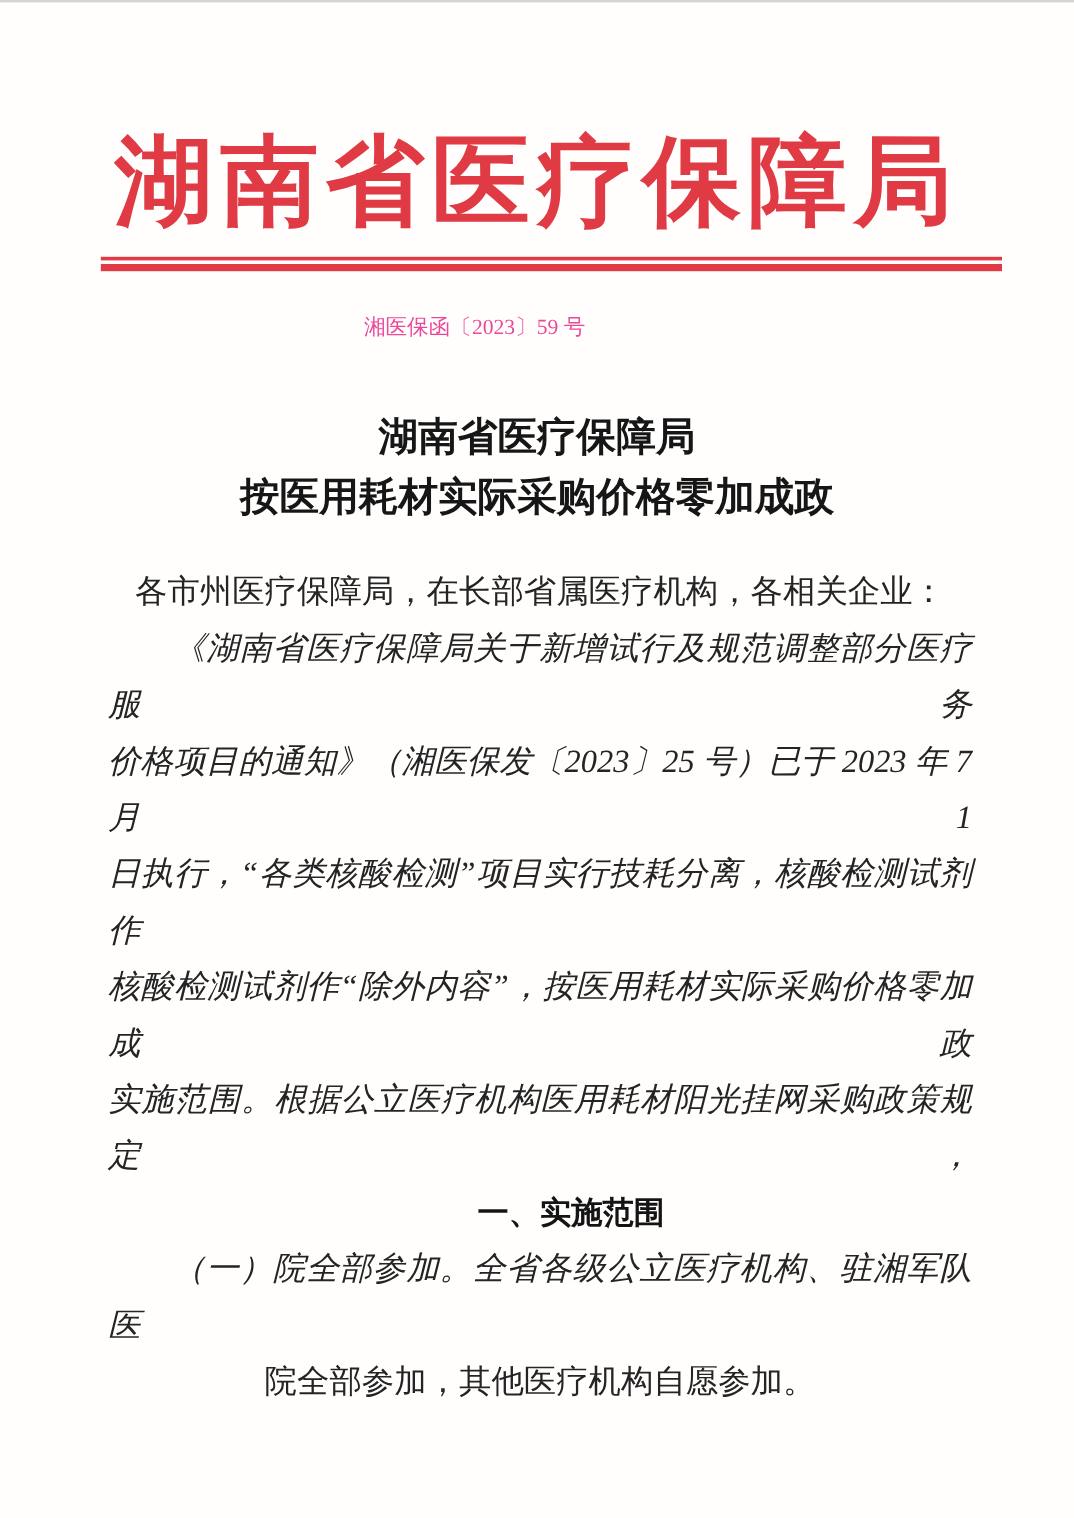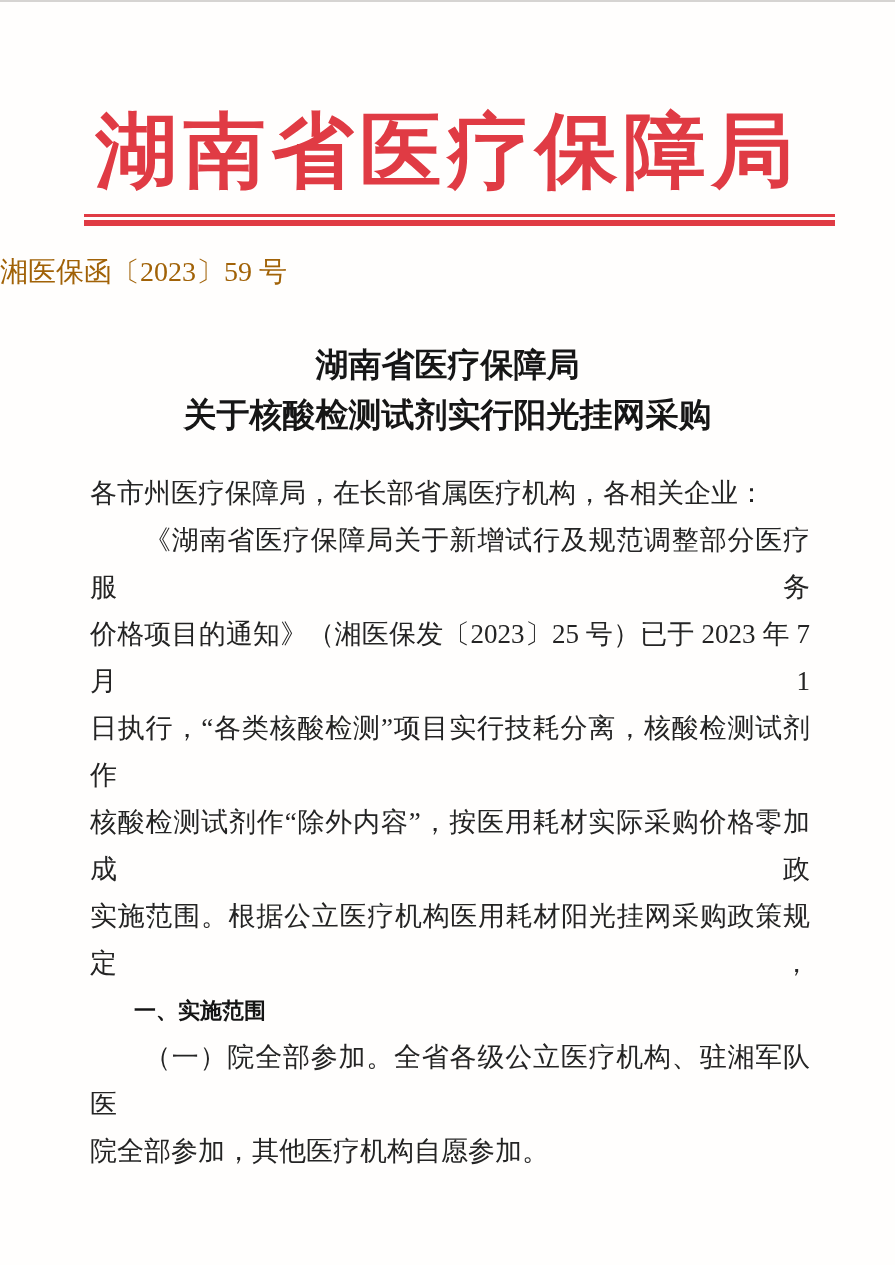--- a/index.html
+++ b/index.html
@@ -33,75 +33,77 @@
     height: 3px;
     background: var(--red, #e03b44);
   }
   .rule .thick {
     margin-top: 3px;
     height: 6px;
     background: var(--red, #e03b44);
   }
   .docnum {
     margin-top: 28px;
-    text-align: left;
+    text-align: center;
     padding-right: 104px;
-    font-size: 28px;
+    font-size: 18px;
     line-height: 36px;
-    color: #a16207;
+    color: #ec4899;
   }
   .title-block {
     margin-top: 50px;
     text-align: center;
     font-size: 33px;
     line-height: 50px;
     font-weight: bold;
     color: #161616;
   }
   .docbody {
     margin-top: 30px;
     padding-left: 90px;
     padding-right: 85px;
     color: #242424;
   }
   .bline {
     font-size: 27px;
     line-height: 47px;
     white-space: normal;
+    text-align: center;
   }
   .bline.indent { text-indent: 2em; }
   .bline.full {
     text-align: justify;
     text-align-last: justify;
+    font-style: italic;
   }
   .bline.heading {
     font-family: "Liberation Sans", "DejaVu Sans", sans-serif;
     font-weight: bold;
-    font-size: 22px;
+    font-size: 26px;
     color: #141414;
   }
 </style>
 </head>
 <body>
 
 <div class="page">
   <div class="top-edge"></div>
 
   <div class="agency">湖南省医疗保障局</div>
 
   <div class="rule">
     <div class="thin"></div>
     <div class="thick"></div>
   </div>
 
   <div class="docnum">湘医保函〔2023〕59 号</div>
 
   <div class="title-block">
     <div>湖南省医疗保障局</div>
-    <div>关于核酸检测试剂实行阳光挂网采购</div>
+    <div>按医用耗材实际采购价格零加成政</div>
   </div>
 
   <div class="docbody">
       <div class="bline">各市州医疗保障局，在长部省属医疗机构，各相关企业：</div>
       <div class="bline indent full">《湖南省医疗保障局关于新增试行及规范调整部分医疗服务</div>
       <div class="bline full">价格项目的通知》（湘医保发〔2023〕25 号）已于 2023 年 7 月 1</div>
       <div class="bline full">日执行，“各类核酸检测”项目实行技耗分离，核酸检测试剂作</div>
       <div class="bline full">核酸检测试剂作“除外内容”，按医用耗材实际采购价格零加成政</div>
       <div class="bline full">实施范围。根据公立医疗机构医用耗材阳光挂网采购政策规定，</div>
       <div class="bline heading indent">一、实施范围</div>

